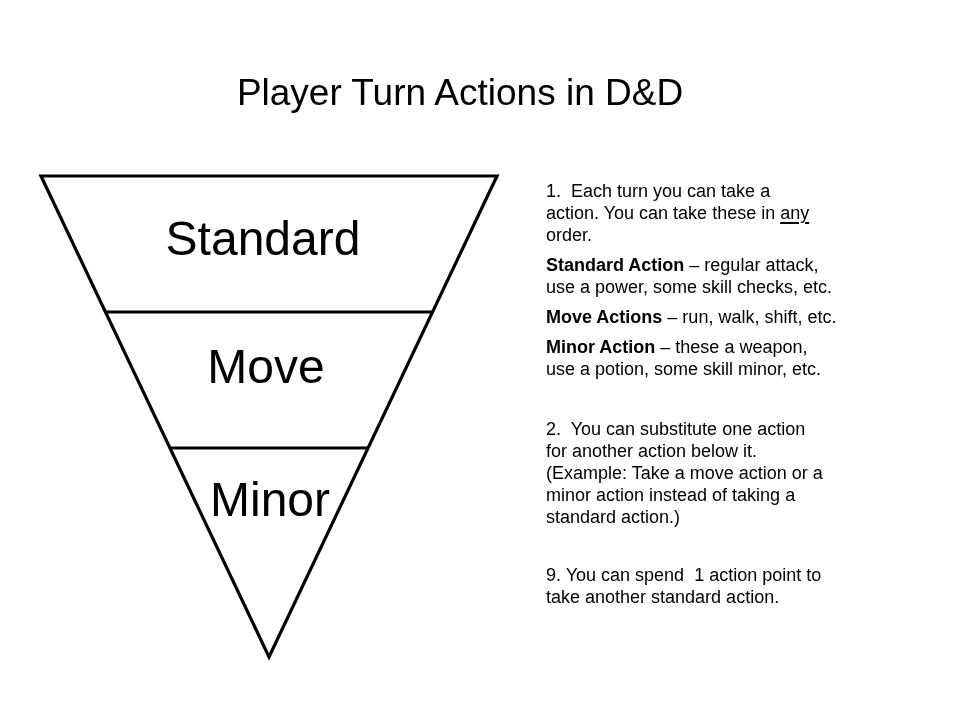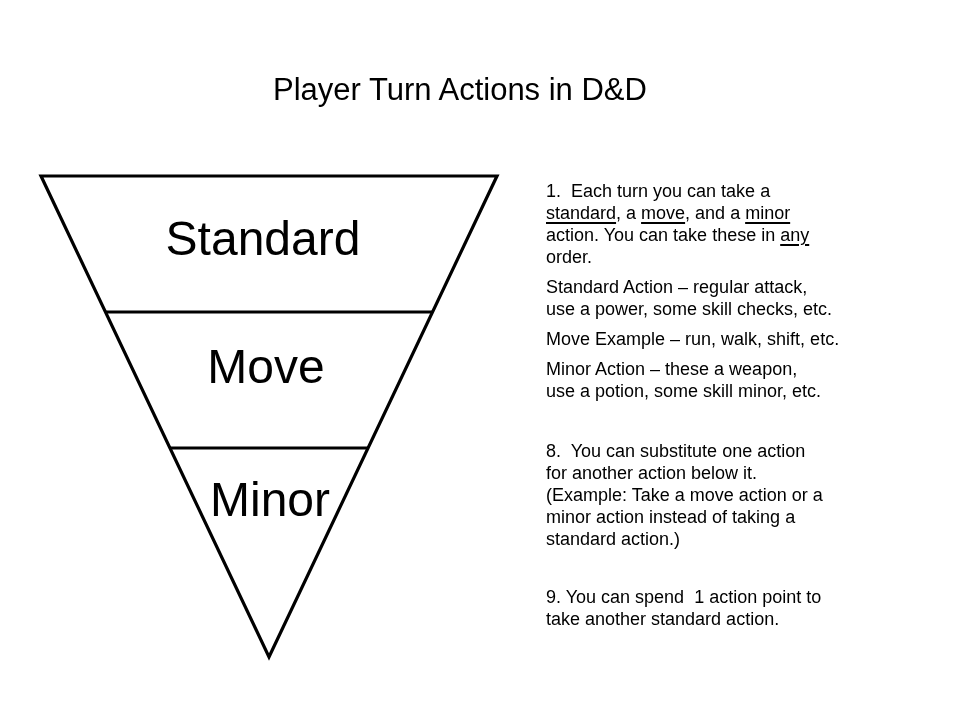--- a/index.html
+++ b/index.html
@@ -19,21 +19,21 @@
     height: 720px;
     background: #ffffff;
   }
   .title {
     position: absolute;
     top: 72px;
     left: 0;
     width: 920px;
     margin: 0;
     text-align: center;
-    font-size: 31px;
+    font-size: 37px;
     font-weight: normal;
     letter-spacing: 0px;
     white-space: pre;
   }
   .pyramid-svg {
     position: absolute;
     left: 0;
     top: 0;
     width: 960px;
     height: 720px;
@@ -61,21 +61,21 @@
   .line {
     display: block;
     white-space: pre;
   }
   .u {
     text-decoration: underline;
     text-decoration-thickness: 2px;
     text-underline-offset: 3px;
   }
   .b {
-    font-weight: normal;
+    font-weight: bold;
     margin-top: 9px;
   }
 </style>
 </head>
 <body>
 
 <div class="slide">
 
   <h1 class="title">Player Turn Actions in D&amp;D</h1>
 
@@ -86,41 +86,40 @@
   </svg>
 
   <div class="level-label" style="left:263px; top:239px">Standard</div>
   <div class="level-label" style="left:266px; top:367px">Move</div>
   <div class="level-label" style="left:270px; top:500px">Minor</div>
 
   <div class="notes">
 
     <p>
       <span class="line"><span>1.  Each turn you can take a</span></span>
-      <span class="line"><span class="u">standard</span><span>, a </span><span class="u">move</span><span>, and a </span><span class="u">minor</span></span>
       <span class="line"><span>action. You can take these in </span><span class="u">any</span></span>
       <span class="line"><span>order.</span></span>
     </p>
 
     <p>
       <span class="line"><span class="b">Standard Action</span><span> – regular attack,</span></span>
       <span class="line"><span>use a power, some skill checks, etc.</span></span>
     </p>
 
     <p>
-      <span class="line"><span class="b">Move Example</span><span> – run, walk, shift, etc.</span></span>
+      <span class="line"><span class="b">Move Actions</span><span> – run, walk, shift, etc.</span></span>
     </p>
 
     <p class="gap-xl">
       <span class="line"><span class="b">Minor Action</span><span> – these a weapon,</span></span>
       <span class="line"><span>use a potion, some skill minor, etc.</span></span>
     </p>
 
     <p class="gap-lg">
-      <span class="line"><span>8.  You can substitute one action</span></span>
+      <span class="line"><span>2.  You can substitute one action</span></span>
       <span class="line"><span>for another action below it.</span></span>
       <span class="line"><span>(Example: Take a move action or a</span></span>
       <span class="line"><span>minor action instead of taking a</span></span>
       <span class="line"><span>standard action.)</span></span>
     </p>
 
     <p>
       <span class="line"><span>9. You can spend  1 action point to</span></span>
       <span class="line"><span>take another standard action.</span></span>
     </p>

